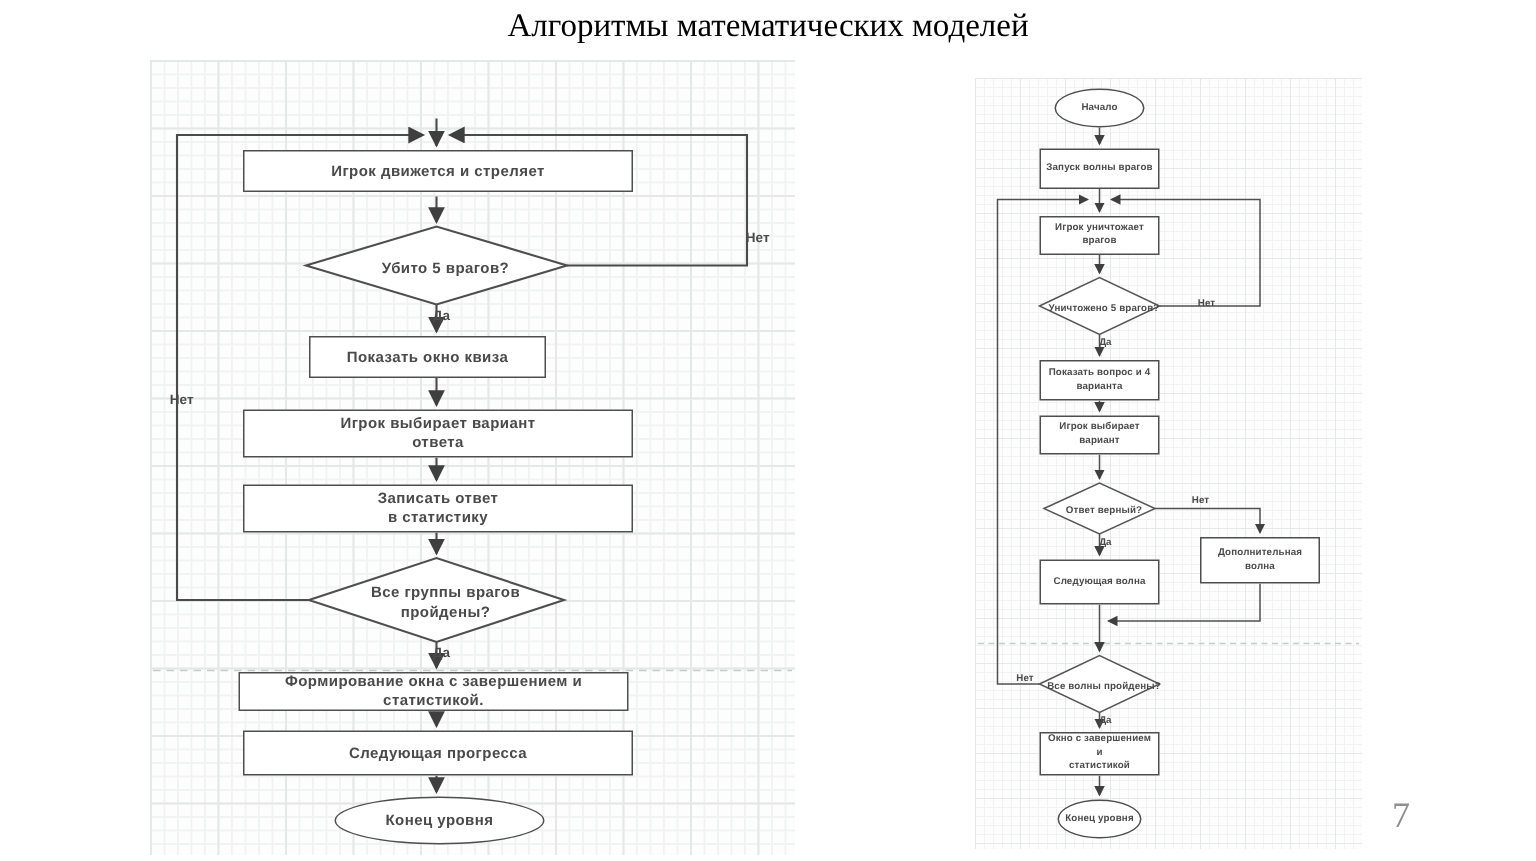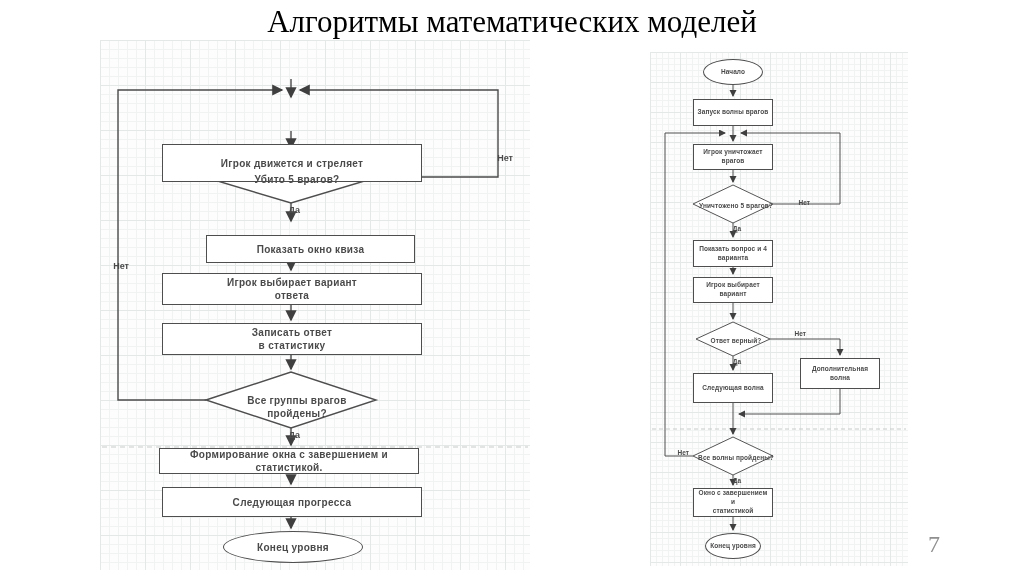--- a/index.html
+++ b/index.html
@@ -1,19 +1,19 @@
 <!DOCTYPE html>
 <html><head>
 <meta charset="utf-8">
 <style>
   html,body{margin:0;padding:0;background:#fff;}
   .slide{position:relative;width:1024px;height:574px;background:#ffffff;overflow:hidden;
          font-family:"Liberation Sans",sans-serif;}
   .title{position:absolute;left:0;top:4px;width:1024px;margin:0;text-align:center;
-         font-family:"Liberation Serif",serif;font-weight:400;font-size:31px;color:#000;}
+         font-family:"Liberation Serif",serif;font-weight:400;font-size:22px;color:#000;}
   .page-num{position:absolute;left:928px;top:531px;font-family:"Liberation Serif",serif;
          font-size:24px;color:#8f8f8f;}
   .panel{position:absolute;background-color:#fdfdfd;
      background-image:
        linear-gradient(#e4e8e7 1px,transparent 1px),
        linear-gradient(90deg,#e4e8e7 1px,transparent 1px),
        linear-gradient(#f1f3f2 1px,transparent 1px),
        linear-gradient(90deg,#f1f3f2 1px,transparent 1px);}
   .panel-l{left:100px;top:40px;width:430px;height:530px;
      background-size:45px 45px,45px 45px,9px 9px,9px 9px;}
@@ -57,28 +57,28 @@
         <path d="M191,388 V405" marker-end="url(#ahl)"></path>
         <path d="M191,438 V444" marker-end="url(#ahl)"></path>
         <path d="M191,477 V488" marker-end="url(#ahl)"></path>
         <path d="M278,137 H398 V50 H200" marker-end="url(#ahl)"></path>
         <path d="M106,360 H18 V50 H182" marker-end="url(#ahl)"></path>
         <polygon points="104,137 191,111 278,137 191,163" fill="#fff" stroke="#4e4e4e" stroke-width="1.4"></polygon>
         <polygon points="106,360 191,332 276,360 191,388" fill="#fff" stroke="#4e4e4e" stroke-width="1.4"></polygon>
       </g>
     </svg>
 
-    <div class="node nl" style="left:62px;top:60px;width:260px;height:38px;margin-top:44px;"><span>Игрок движется и стреляет</span></div>
+    <div class="node nl" style="left:62px;top:60px;width:260px;height:28px;"><span>Игрок движется и стреляет</span></div>
     <div class="dtext nl" style="left:116px;top:124px;width:150px;height:26px;"><span>Убито 5 врагов?</span></div>
-    <div class="node nl" style="left:106px;top:184px;width:209px;height:28px;margin-top:11px;"><span>Показать окно квиза</span></div>
+    <div class="node nl" style="left:106px;top:184px;width:158px;height:28px;"><span>Показать окно квиза</span></div>
     <div class="node nl" style="left:62px;top:233px;width:260px;height:32px;"><span>Игрок выбирает вариант
 ответа</span></div>
     <div class="node nl" style="left:62px;top:283px;width:260px;height:32px;"><span>Записать ответ
 в статистику</span></div>
-    <div class="dtext nl" style="left:116px;top:342px;width:150px;height:36px;align-items:flex-end;"><span>Все группы врагов
+    <div class="dtext nl" style="left:116px;top:342px;width:150px;height:36px;"><span>Все группы врагов
 пройдены?</span></div>
     <div class="node nl" style="left:59px;top:408px;width:260px;height:26px;"><span>Формирование окна с завершением и
 статистикой.</span></div>
     <div class="node nl" style="left:62px;top:447px;width:260px;height:30px;"><span>Следующая прогресса</span></div>
     <div class="node nl oval" style="left:123px;top:491px;width:140px;height:32px;"><span>Конец уровня</span></div>
 
     <div class="lbl lbl-l" style="left:176px;top:165px;width:24px;">Да</div>
     <div class="lbl lbl-l" style="left:385px;top:113px;width:28px;">Нет</div>
     <div class="lbl lbl-l" style="left:1px;top:221px;width:28px;">Нет</div>
     <div class="lbl lbl-l" style="left:176px;top:390px;width:24px;">Да</div>

